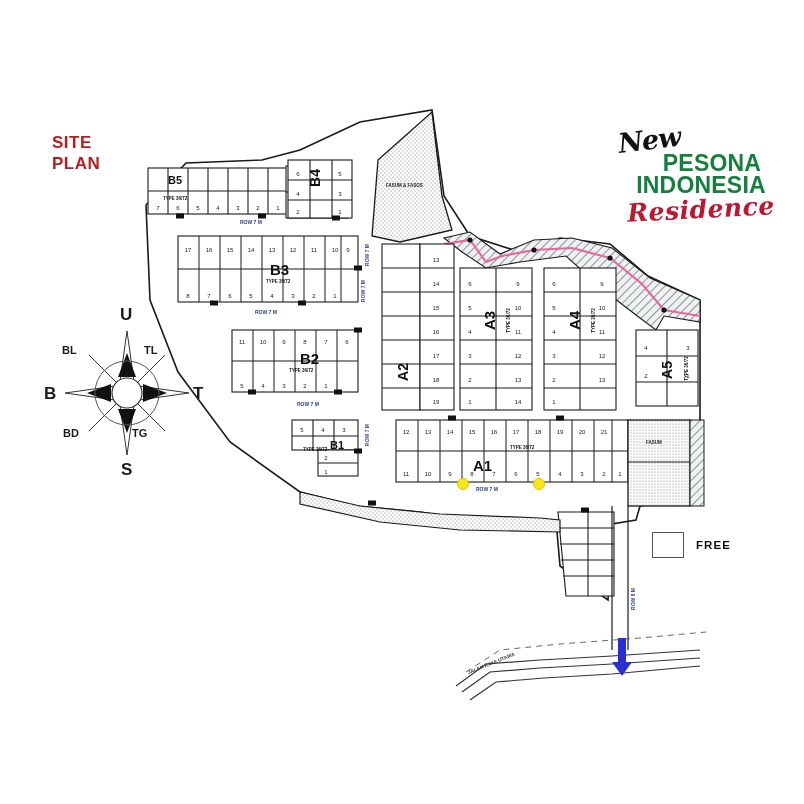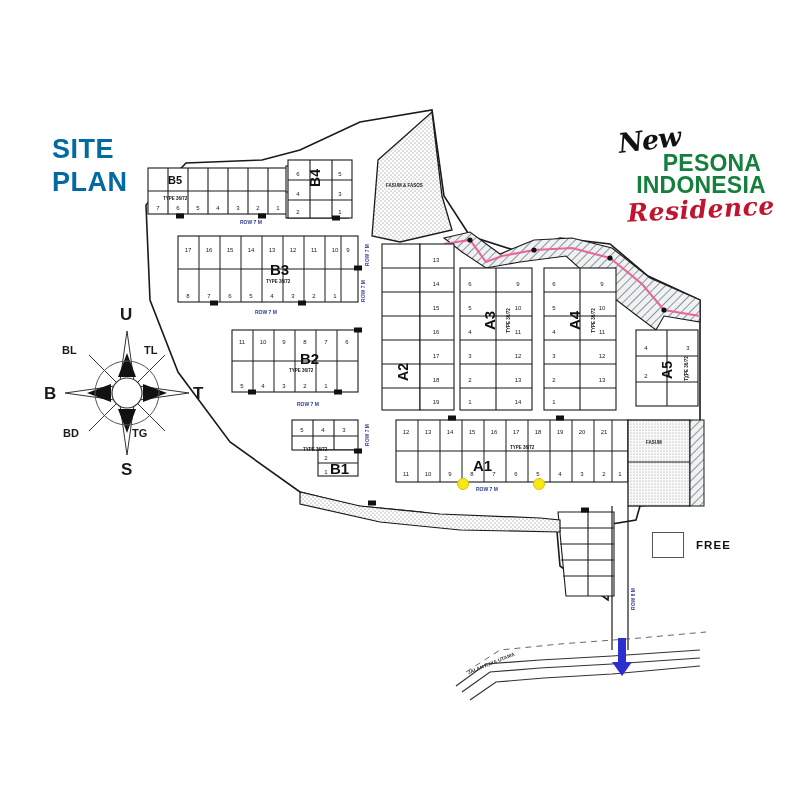--- a/index.html
+++ b/index.html
@@ -7,21 +7,21 @@
     width:804px;height:804px;background:#ffffff;
     font-family:"Liberation Sans",sans-serif;
     overflow:hidden;position:relative;
   }
   #stage{position:absolute;inset:0;width:804px;height:804px;}
   svg#plan{position:absolute;left:0;top:0;width:804px;height:804px;}
 
   
   .title-block{position:absolute;left:52px;top:133px;}
   .title-line{
-    font-size:27px;font-weight:bold;color:#0369a1;
+    font-size:17px;font-weight:bold;color:#b91c1c;
     letter-spacing:.5px;line-height:1.22;
   }
 
   
   .logo{position:absolute;left:612px;top:132px;width:178px;text-align:center;}
   .logo-new{
     font-family:"DejaVu Serif",serif;font-style:italic;font-weight:bold;
     font-size:27px;color:#111;line-height:.9;
     text-align:left;margin-left:8px;letter-spacing:-1px;
     transform:rotate(-7deg);transform-origin:left bottom;
@@ -400,21 +400,21 @@
   <div class="mt" style="left:163px;top:196px;font-size:4.5px;">TYPE 36/72</div>
 
   <div class="mt" style="left:306px;top:170px;font-size:14px;transform:rotate(-90deg);">B4</div>
 
   <div class="mt" style="left:270px;top:261px;font-size:15px;">B3</div>
   <div class="mt" style="left:266px;top:279px;font-size:4.5px;">TYPE 36/72</div>
 
   <div class="mt" style="left:293px;top:350px;font-size:15px;margin-left:7px;">B2</div>
   <div class="mt" style="left:289px;top:368px;font-size:4.5px;">TYPE 36/72</div>
 
-  <div class="mt" style="left:330px;top:460px;font-size:15px;">B1</div>
+  <div class="mt" style="left:330px;top:439px;font-size:11px;">B1</div>
   <div class="mt" style="left:303px;top:447px;font-size:4.5px;">TYPE 36/72</div>
 
   <div class="mt" style="left:394px;top:364px;font-size:14px;transform:rotate(-90deg);">A2</div>
 
   <div class="mt" style="left:480px;top:312px;font-size:15px;transform:rotate(-90deg);">A3</div>
   <div class="mt" style="left:496px;top:318px;font-size:4.5px;transform:rotate(-90deg);">TYPE 36/72</div>
 
   <div class="mt" style="left:565px;top:312px;font-size:15px;transform:rotate(-90deg);">A4</div>
   <div class="mt" style="left:581px;top:318px;font-size:4.5px;transform:rotate(-90deg);">TYPE 36/72</div>
 

